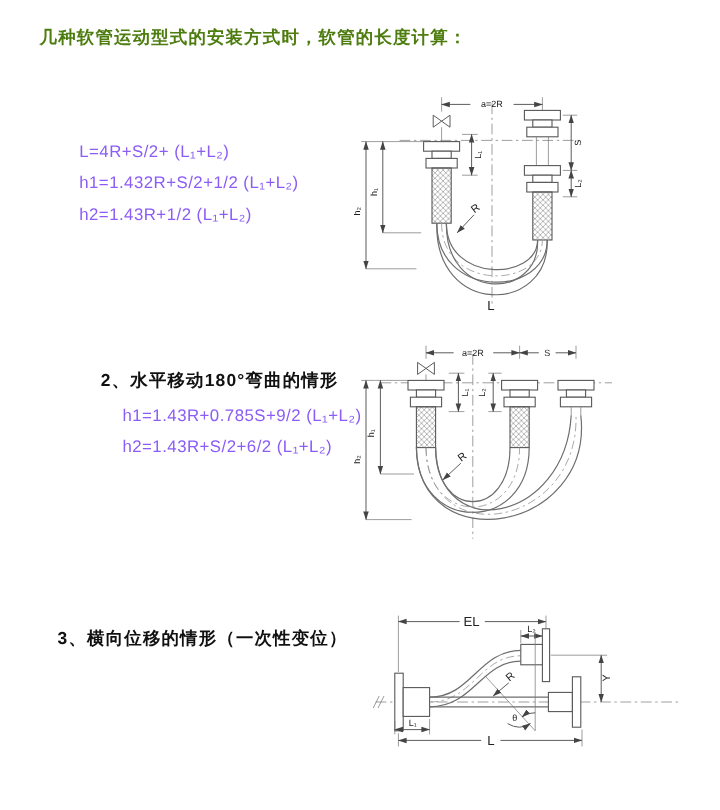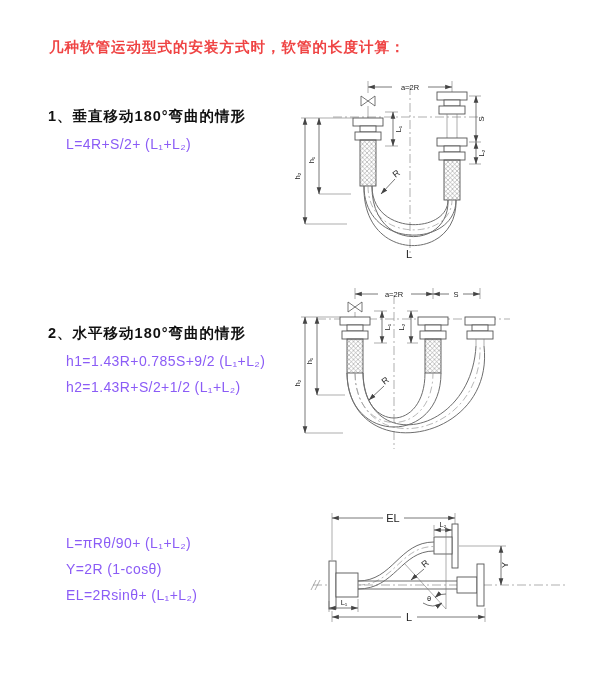--- a/index.html
+++ b/index.html
@@ -2,25 +2,25 @@
 <html><head>
 <meta charset="utf-8">
 <style>
   html,body{margin:0;padding:0;}
   body{
     width:600px;height:675px;background:#ffffff;position:relative;overflow:hidden;
     font-family:"Liberation Sans","DejaVu Sans",sans-serif;color:#1c1c1c;
   }
   .title{
     position:absolute;left:33px;top:22px;font-size:14.5px;font-weight:700;
-    letter-spacing:1px;margin:16px;color:#ef4444;
+    letter-spacing:1px;margin:0;color:#4d7c0f;
   }
   .sec{position:absolute;left:48px;}
   .sec1{top:107px;}
-  .sec2{top:324px;}
+  .sec2{top:309px;margin-left:36px;}
   .sec3{top:524px;}
   .sec-heading{font-size:14.5px;font-weight:700;letter-spacing:1px;color:#111;line-height:18px;}
   .formulas{margin:6px 0 0 18px;}
   .formula{font-size:14px;line-height:26px;letter-spacing:.4px;color:#8b5cf6;white-space:nowrap;}
   svg.diag{position:absolute;}
   .d1{left:295px;top:72px;}
   .d2{left:295px;top:283px;}
   .d3{left:305px;top:505px;}
   
   .dim{stroke:#555;stroke-width:.8;fill:none;}
@@ -34,40 +34,37 @@
   .lbl-big{font-size:11px;}
 </style>
 </head>
 <body>
 
 <div class="page">
 
   <h1 class="title">几种软管运动型式的安装方式时，软管的长度计算：</h1>
 
   <section class="sec sec1">
-    <div class="sec-heading">1、垂直移动180°弯曲的情形</div>
     <div class="formulas">
       <div class="formula">L=4R+S/2+ (L₁+L₂)</div>
+      <div class="formula">h1=1.432R+S/2+1/2 (L₁+L₂)</div>
+      <div class="formula">h2=1.43R+1/2 (L₁+L₂)</div>
     </div>
   </section>
 
   <section class="sec sec2">
     <div class="sec-heading">2、水平移动180°弯曲的情形</div>
     <div class="formulas">
       <div class="formula">h1=1.43R+0.785S+9/2 (L₁+L₂)</div>
-      <div class="formula">h2=1.43R+S/2+1/2 (L₁+L₂)</div>
+      <div class="formula">h2=1.43R+S/2+6/2 (L₁+L₂)</div>
     </div>
   </section>
 
   <section class="sec sec3">
-    <div class="formulas">
-      <div class="formula">L=πRθ/90+ (L₁+L₂)</div>
-      <div class="formula">Y=2R (1-cosθ)</div>
-      <div class="formula">EL=2Rsinθ+ (L₁+L₂)</div>
-    </div>
+    <div class="sec-heading">3、横向位移的情形（一次性变位）</div>
   </section>
 
   <svg class="diag d1" width="300" height="190" viewBox="0 0 300 190">
     <defs>
       <pattern id="hatch1" width="4.5" height="4.5" patternUnits="userSpaceOnUse">
         <path d="M0,4.5 L4.5,0 M0,0 L4.5,4.5" stroke="#8a8a8a" stroke-width="0.5"></path>
       </pattern>
       <marker id="arr1" viewBox="0 0 10 10" refX="9.5" refY="5" markerWidth="9" markerHeight="9" orient="auto-start-reverse">
         <path d="M0,1.8 L10,5 L0,8.2 z" fill="#444"></path>
       </marker>

